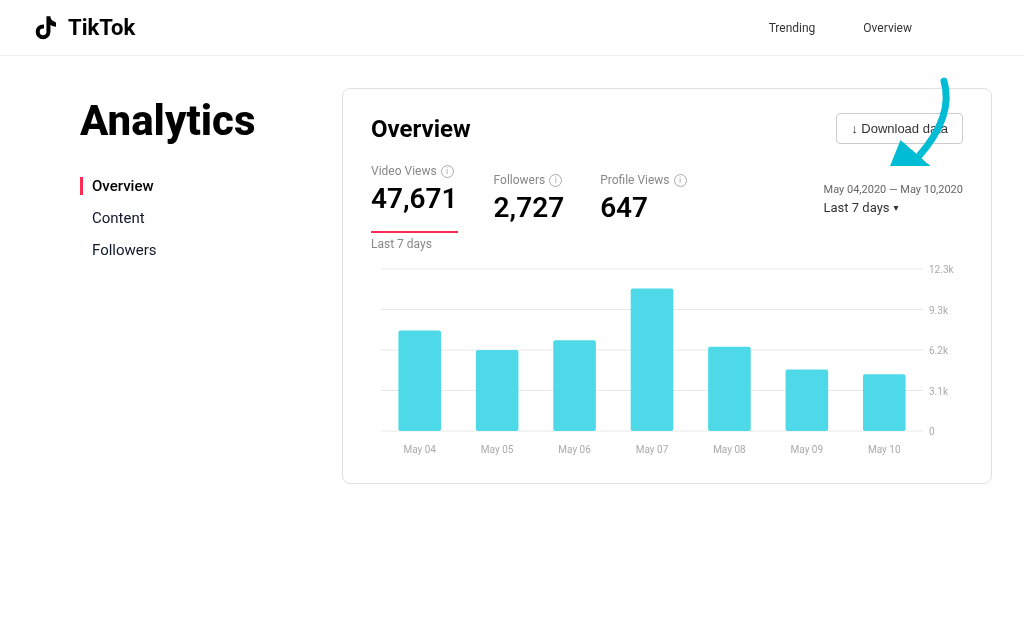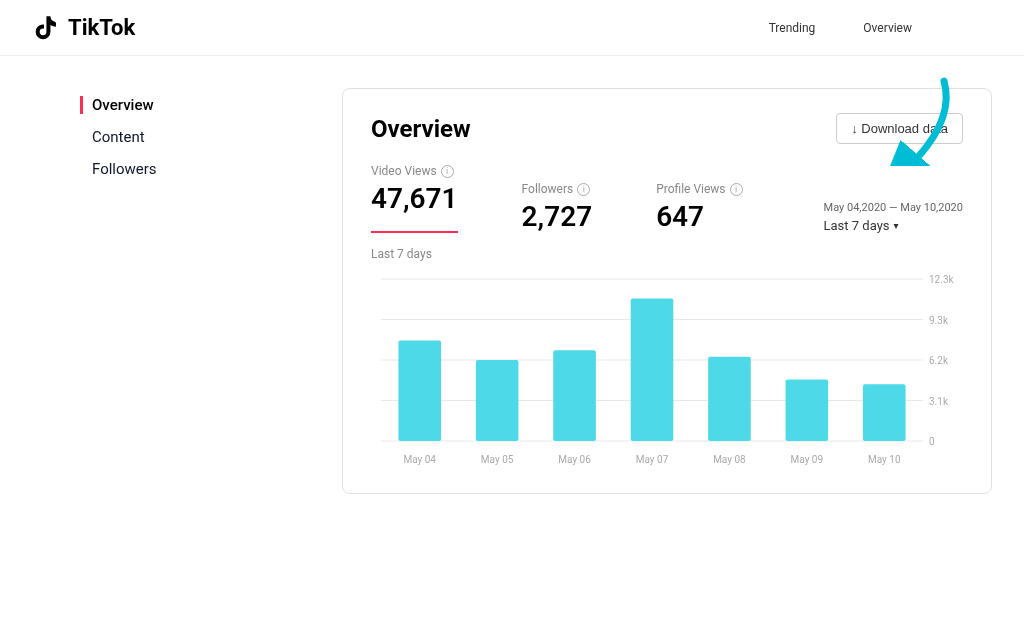--- a/index.html
+++ b/index.html
@@ -122,23 +122,23 @@
       padding: 7px 14px;
       font-size: 13px;
       color: #333;
       cursor: pointer;
       background: #fff;
     }
 
     
     .stats-row {
       display: flex;
-      gap: 64px;
-      margin-bottom: 14px;
-      align-items: flex-end;
+      gap: 36px;
+      margin-bottom: 4px;
+      align-items: center;
     }
     .stat-item {
       display: flex;
       flex-direction: column;
     }
     .stat-label {
       font-size: 12px;
       color: #888;
       display: flex;
       align-items: center;
@@ -211,20 +211,21 @@
   </div>
   <nav class="nav-links">
     <a class="nav-link">Trending</a>
     <a class="nav-link">Overview</a>
   </nav>
 </header>
 
 <div class="main">
 
   <aside class="sidebar">
+    <h1 class="page-title">Analytics</h1>
     <nav class="sidebar-nav">
       <div class="sidebar-item active">Overview</div>
       <div class="sidebar-item">Content</div>
       <div class="sidebar-item">Followers</div>
     </nav>
   </aside>
 
   <main class="content">
 
     <svg class="arrow-annotation" viewBox="0 0 100 90">

